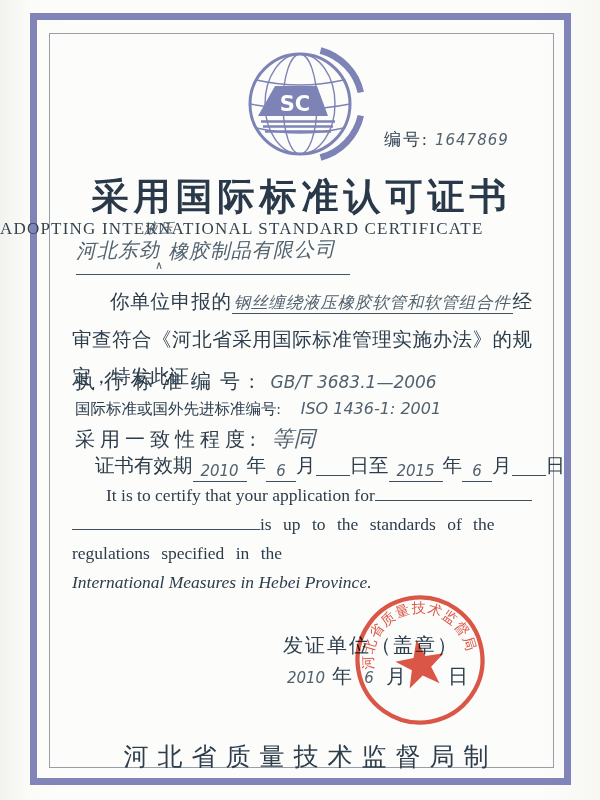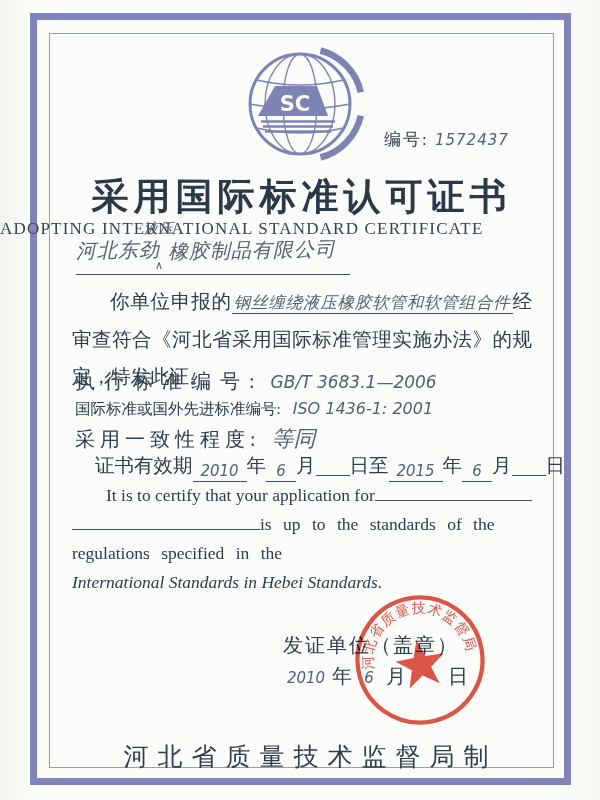--- a/index.html
+++ b/index.html
@@ -35,21 +35,21 @@
 
   .body-para { position:absolute; left:72px; top:283px; width:460px; margin:0;
     font-size:19.5px; line-height:37px; text-align:justify; text-indent:38px; color:#2c3d4c; }
   .u-hand { font-size:16.5px; border-bottom:1.5px solid #43545f; padding:0 2px 1px 2px; }
 
   .field-line { position:absolute; left:75px; white-space:nowrap; color:#2c3d4c; }
   .f-std  { top:368px; font-size:20px; }
   .f-std  .lbl { letter-spacing:9px; }
   .f-std  .hand { font-size:17px; margin-left:2px; }
   .f-intl { top:399px; font-size:15.5px; }
-  .f-intl .hand { font-size:16px; margin-left:8px; }
+  .f-intl .hand { font-size:16px; margin-left:16px; }
   .f-cons { top:424px; font-size:20px; }
   .f-cons .lbl { letter-spacing:5px; }
   .f-cons .hand { font-size:22px; margin-left:6px; }
   .f-val  { top:452px; font-size:19.5px;margin-left:20px; }
   .blank { display:inline-block; border-bottom:1.5px solid #3f505c; height:1.15em;
     vertical-align:-4px; text-align:center; }
   .w52 { width:54px; } .w30 { width:30px; } .w34 { width:34px; }
   .blank .hand { font-size:15px; }
 
   .english { position:absolute; left:72px; top:481px; width:460px; font-size:17.5px;
@@ -105,21 +105,21 @@
       </g>
       <g stroke="#7e83b6" fill="none" stroke-width="6.5">
         <path d="M 102.5 4.5 A 56 56 0 0 1 142.8 46.4"></path>
         <path d="M 142.8 69.6 A 56 56 0 0 1 102.5 111.5"></path>
       </g>
     </svg>
   </div>
 
   <div class="cert-no">
     <span>编号:</span>
-    <span class="hand">1572437</span>
+    <span class="hand">1647869</span>
   </div>
 
   <h1 class="title">采用国际标准认可证书</h1>
   <div class="subtitle">ADOPTING INTERNATIONAL STANDARD CERTIFICATE</div>
 
   <div class="company">
     <span class="hand">河北东劲</span><span class="insert-wrap"><span class="insert-text hand">液压</span><span class="caret">∧</span></span><span class="hand">橡胶制品有限公司</span>
   </div>
 
   <p class="body-para">
@@ -151,21 +151,21 @@
       <span class="eblank"></span>
     </div>
     <div class="eline e2">
       <span class="eblank"></span>
       <span class="etext">is up to the standards of the</span>
     </div>
     <div class="eline e3">
       <span class="etext">regulations specified in the</span>
     </div>
     <div class="eline e4">
-      <span class="it">International Standards in Hebei Standards.</span>
+      <span class="it">International Measures in Hebei Province.</span>
     </div>
   </div>
 
   <div class="issue-label">发证单位（盖章）</div>
   <div class="issue-date">
     <span class="hand y">2010</span><span>年</span><span class="hand m">6</span><span>月</span><span class="gap"></span><span>日</span>
   </div>
 
   <div class="seal">
     <svg viewBox="0 0 130 130" width="140" height="140">

